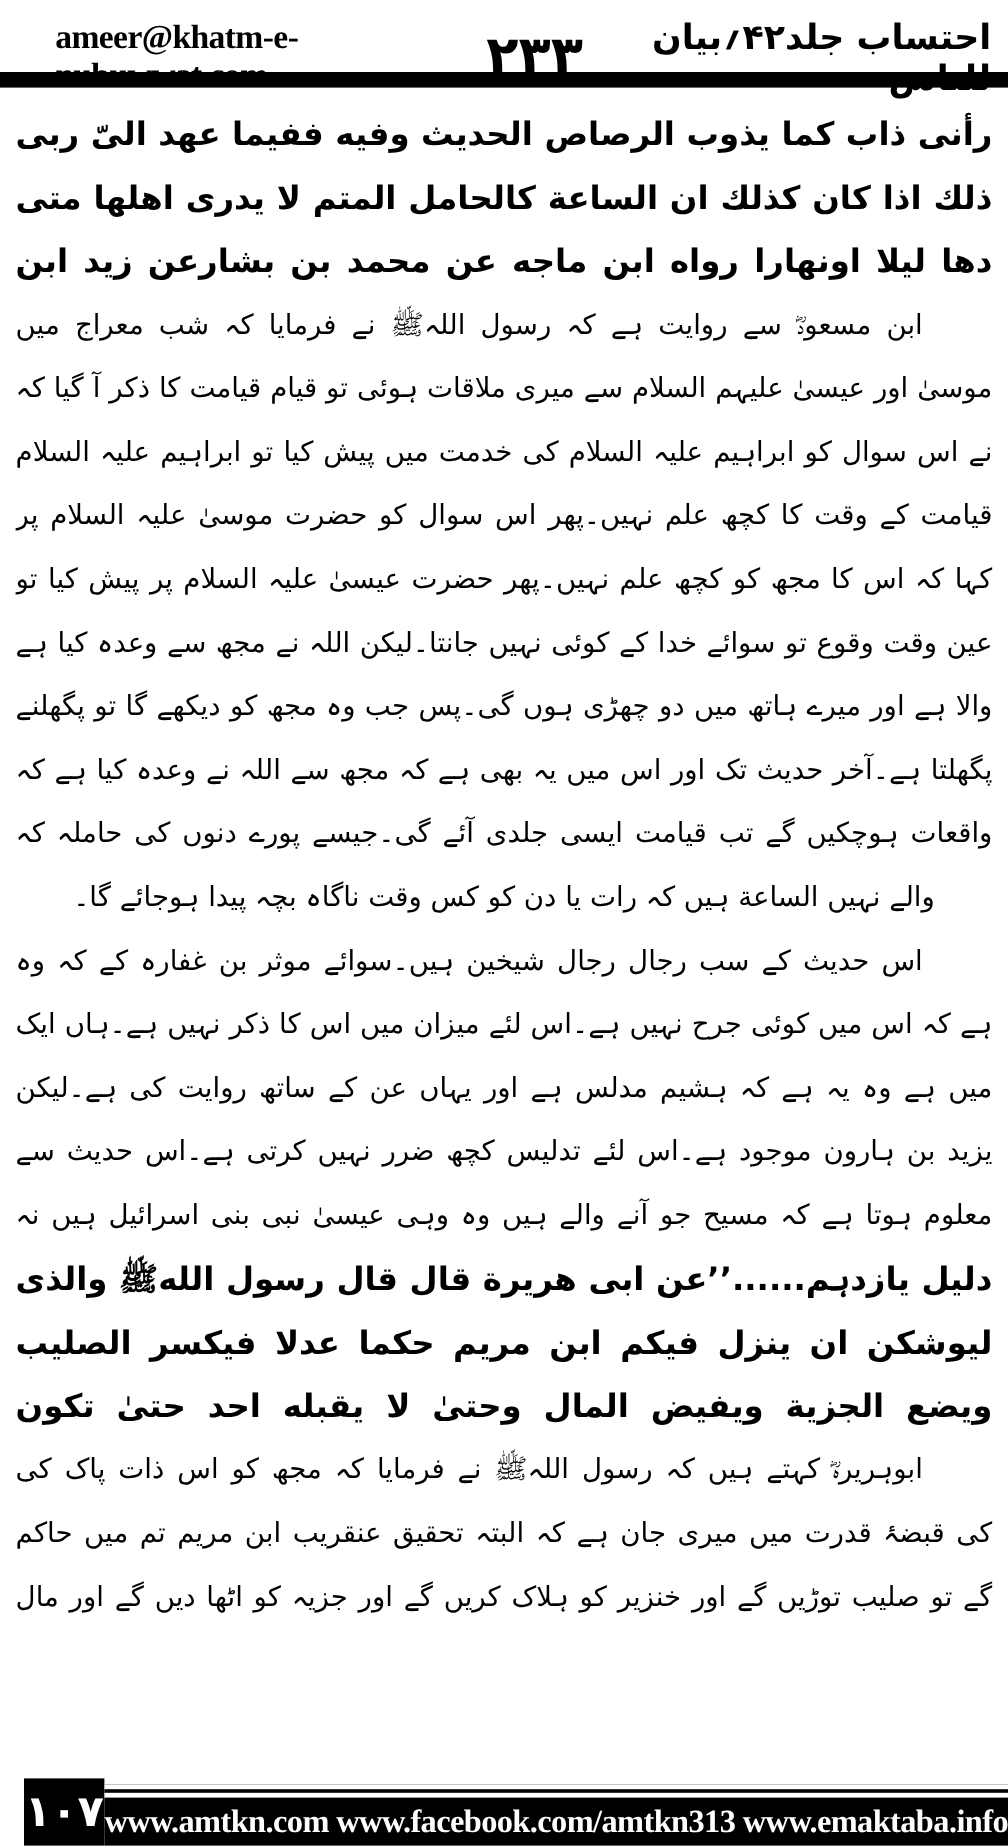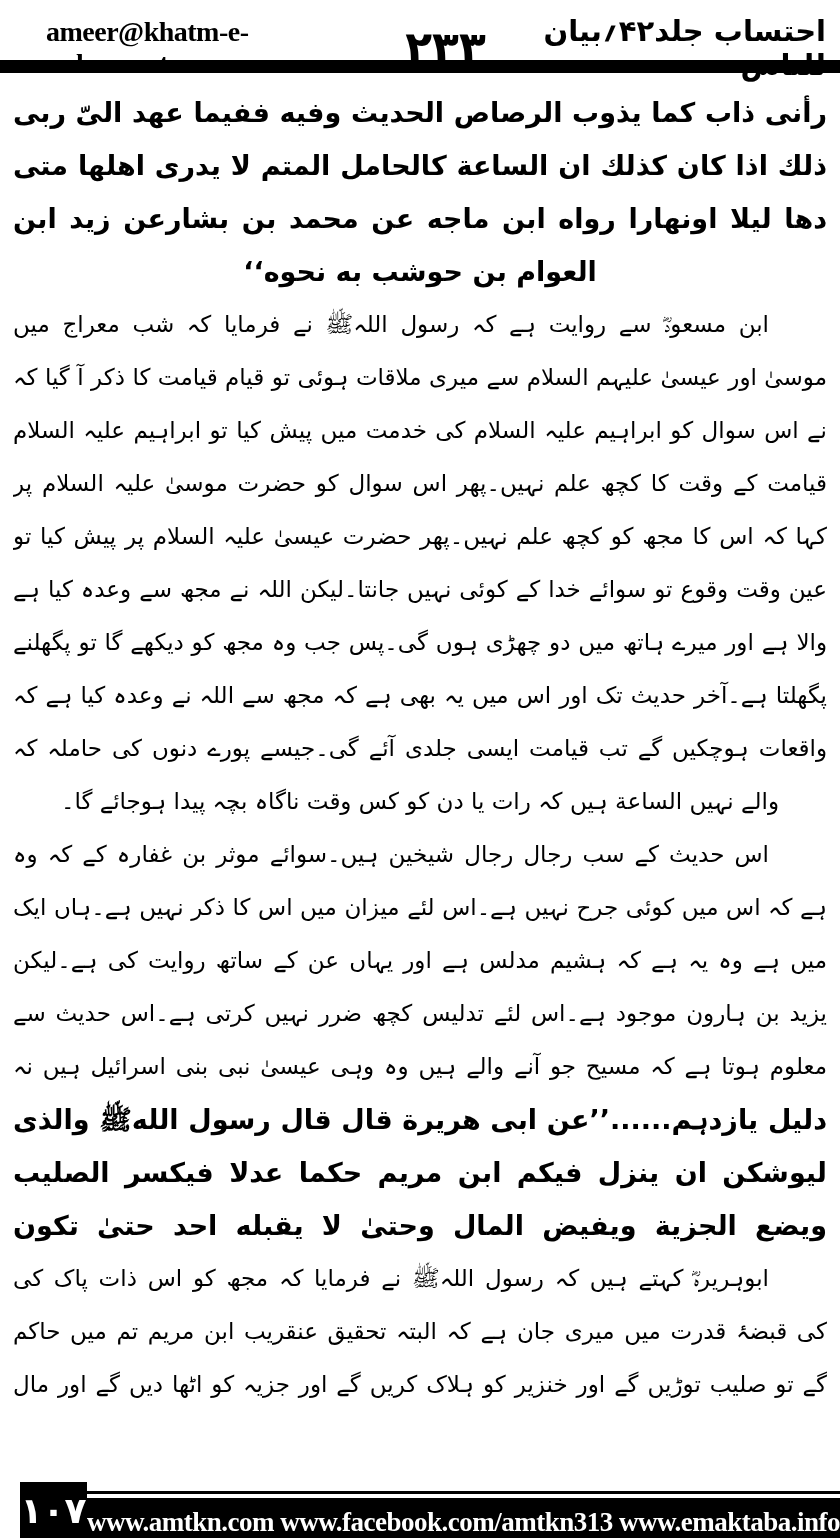--- a/index.html
+++ b/index.html
@@ -53,21 +53,21 @@
     display:flex;align-items:stretch;
   }
   .ftr-num{
     width:82px;background:#000;color:#fff;
     display:flex;align-items:center;justify-content:center;
     font-size:36px;font-weight:bold;direction:rtl;
   }
   .ftr-bar{
     flex:1;background:#000;margin-top:5px;
     border-top:11px double #fff;
-    display:flex;align-items:flex-end;justify-content:center;
+    display:flex;align-items:center;justify-content:center;
   }
   .ftr-links{
     color:#fff;font-family:"Liberation Serif",serif;
     font-weight:bold;font-size:27px;letter-spacing:-0.5px;
     white-space:nowrap;
   }
 </style>
 </head>
 <body>
 
@@ -78,21 +78,20 @@
     <span class="hdr-num">۲۳۳</span>
     <span class="hdr-title">احتساب جلد۴۲؍بیان للناس</span>
   </div>
 
   <div class="hdr-rule"></div>
 
   <div class="body">
       <div class="line ar just">رأنى ذاب كما يذوب الرصاص الحديث وفيه ففيما عهد الىّ ربى عزوجل ان</div>
       <div class="line ar just">ذلك اذا كان كذلك ان الساعة كالحامل المتم لا يدرى اهلها متى تفاجئهم لولا</div>
       <div class="line ar just">دها ليلا اونهارا رواه ابن ماجه عن محمد بن بشارعن زيد ابن هارون عن</div>
-      <div class="line ar center">العوام بن حوشب به نحوه‘‘</div>
       <div class="line ur just indent">ابن مسعودؓ سے روایت ہے کہ رسول اللہﷺ نے فرمایا کہ شب معراج میں ابراہیم اور</div>
       <div class="line ur just">موسیٰ اور عیسیٰ علیہم السلام سے میری ملاقات ہوئی تو قیام قیامت کا ذکر آ گیا کہ کب ہوگی۔سب</div>
       <div class="line ur just">نے اس سوال کو ابراہیم علیہ السلام کی خدمت میں پیش کیا تو ابراہیم علیہ السلام نے کہا کہ مجھ کو</div>
       <div class="line ur just">قیامت کے وقت کا کچھ علم نہیں۔پھر اس سوال کو حضرت موسیٰ علیہ السلام پر پیش کیا تو انہوں نے بھی</div>
       <div class="line ur just">کہا کہ اس کا مجھ کو کچھ علم نہیں۔پھر حضرت عیسیٰ علیہ السلام پر پیش کیا تو انہوں نے کہا کہ قیامت کا</div>
       <div class="line ur just">عین وقت وقوع تو سوائے خدا کے کوئی نہیں جانتا۔لیکن اللہ نے مجھ سے وعدہ کیا ہے کہ دجال نکلنے</div>
       <div class="line ur just">والا ہے اور میرے ہاتھ میں دو چھڑی ہوں گی۔پس جب وہ مجھ کو دیکھے گا تو پگھلنے لگے گا۔جیسے سیسا</div>
       <div class="line ur just">پگھلتا ہے۔آخر حدیث تک اور اس میں یہ بھی ہے کہ مجھ سے اللہ نے وعدہ کیا ہے کہ جب یہ</div>
       <div class="line ur just">واقعات ہوچکیں گے تب قیامت ایسی جلدی آئے گی۔جیسے پورے دنوں کی حاملہ کہ اس کے گھر</div>
       <div class="line ur center">والے نہیں الساعة ہیں کہ رات یا دن کو کس وقت ناگاہ بچہ پیدا ہوجائے گا۔</div>

